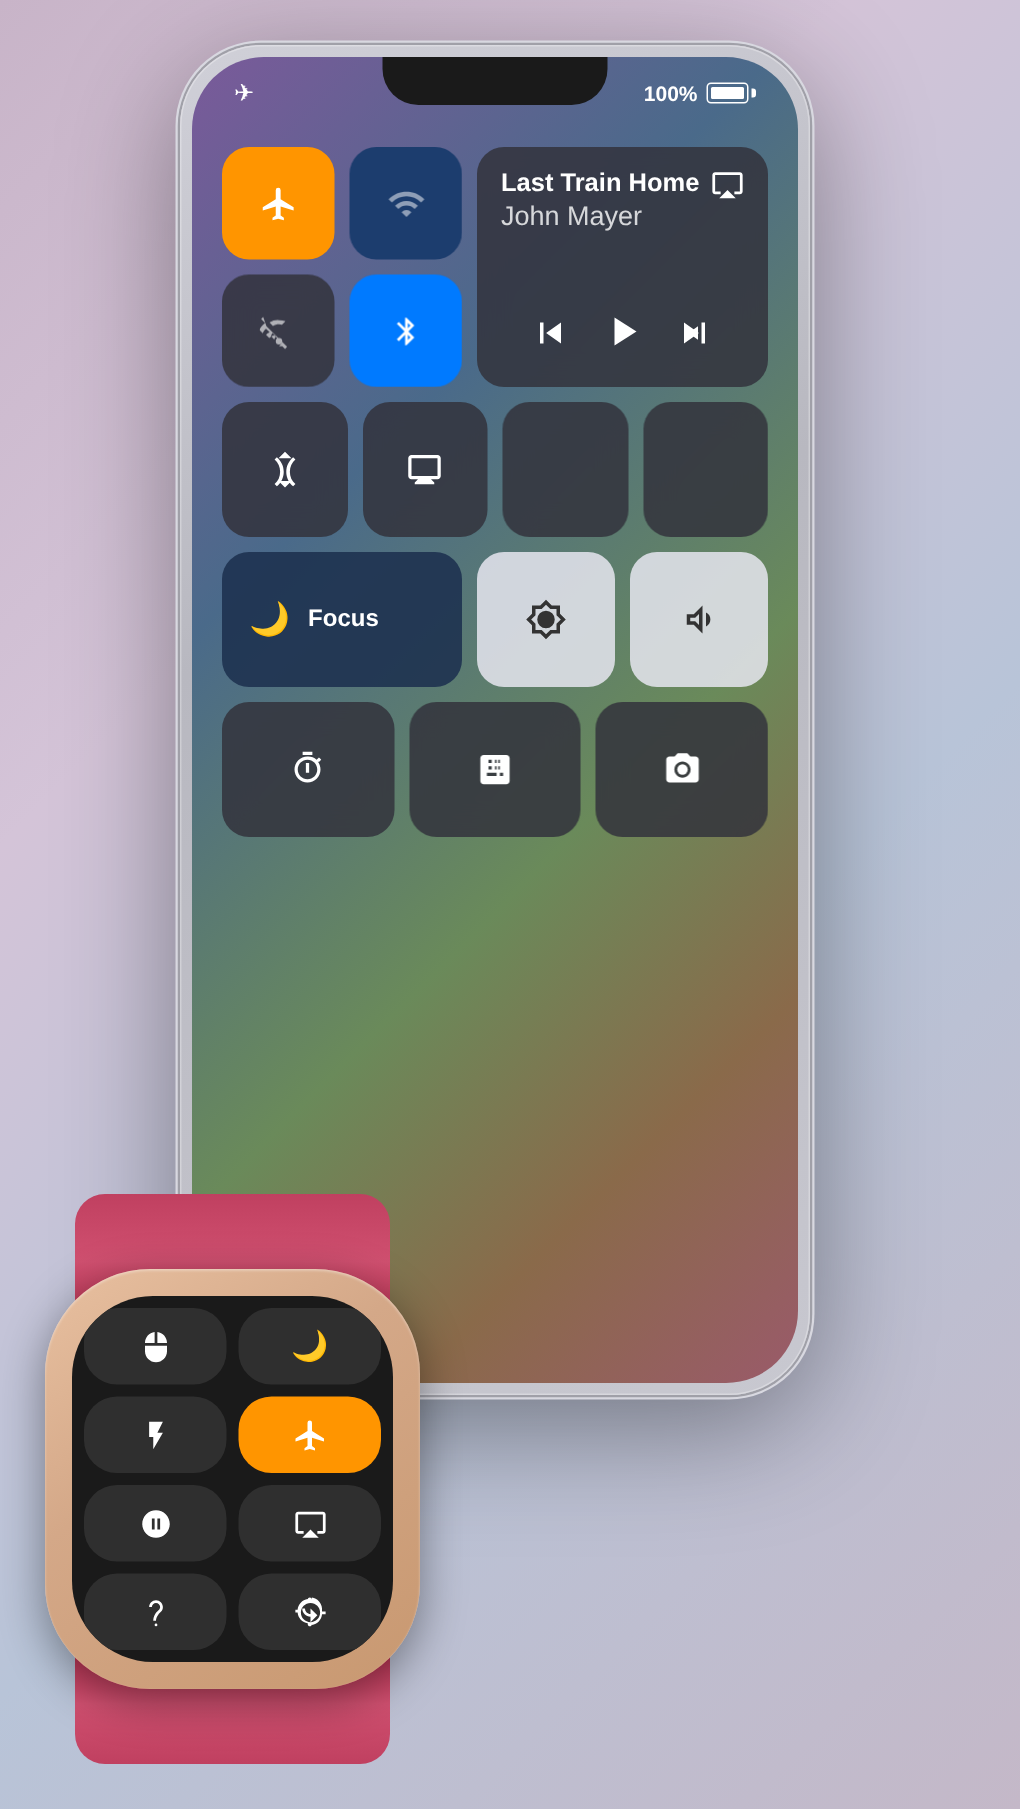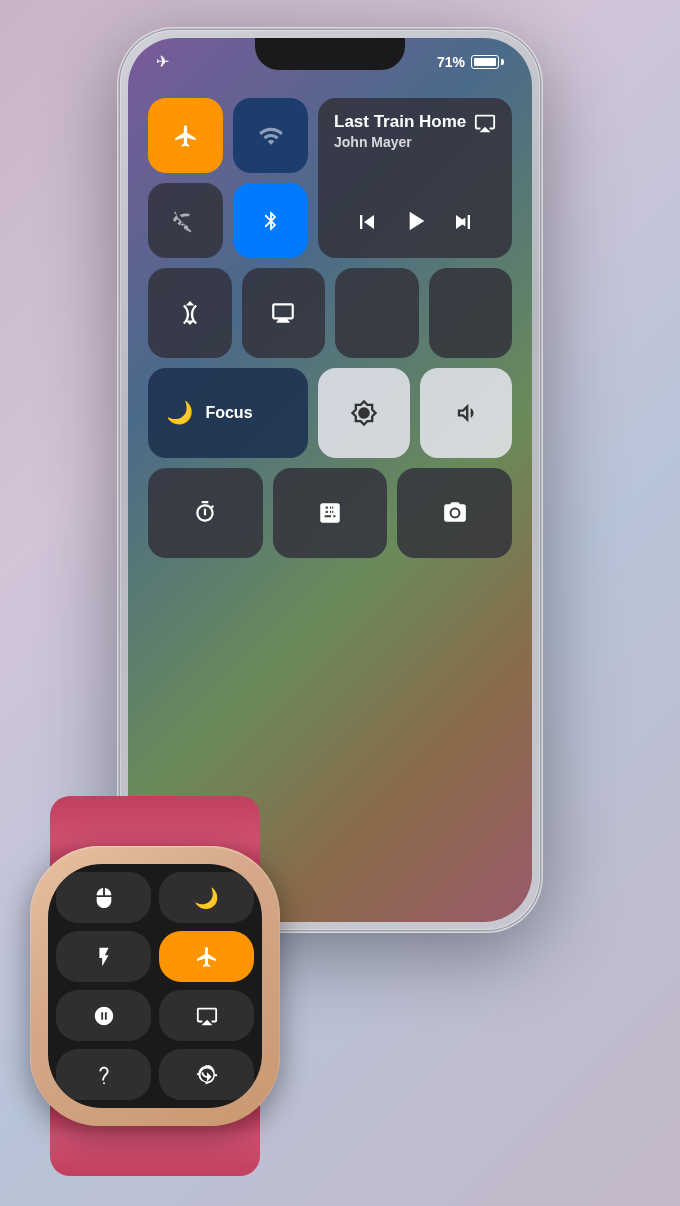--- a/index.html
+++ b/index.html
@@ -207,22 +207,22 @@
 
     .music-title {
       color: white;
       font-size: 17px;
       font-weight: 700;
       line-height: 1.2;
     }
 
     .music-artist {
       color: rgba(255,255,255,0.8);
-      font-size: 14px;
-      font-weight: 700;
+      font-size: 18px;
+      font-weight: 400;
       margin-top: 2px;
     }
 
     .airplay-icon {
       color: white;
       font-size: 20px;
     }
 
     .music-controls {
       display: flex;
@@ -396,21 +396,21 @@
   <div class="iphone">
     <div class="iphone-inner">
 
       <div class="notch"></div>
 
       <div class="status-bar">
         <div class="status-left">
           <span class="airplane-small">✈</span>
         </div>
         <div class="status-right">
-          <span>71%</span>
+          <span>100%</span>
           <div class="battery-icon">
             <div class="battery-body">
               <div class="battery-fill"></div>
             </div>
             <div class="battery-tip"></div>
           </div>
         </div>
       </div>
 
       <div class="control-center">

